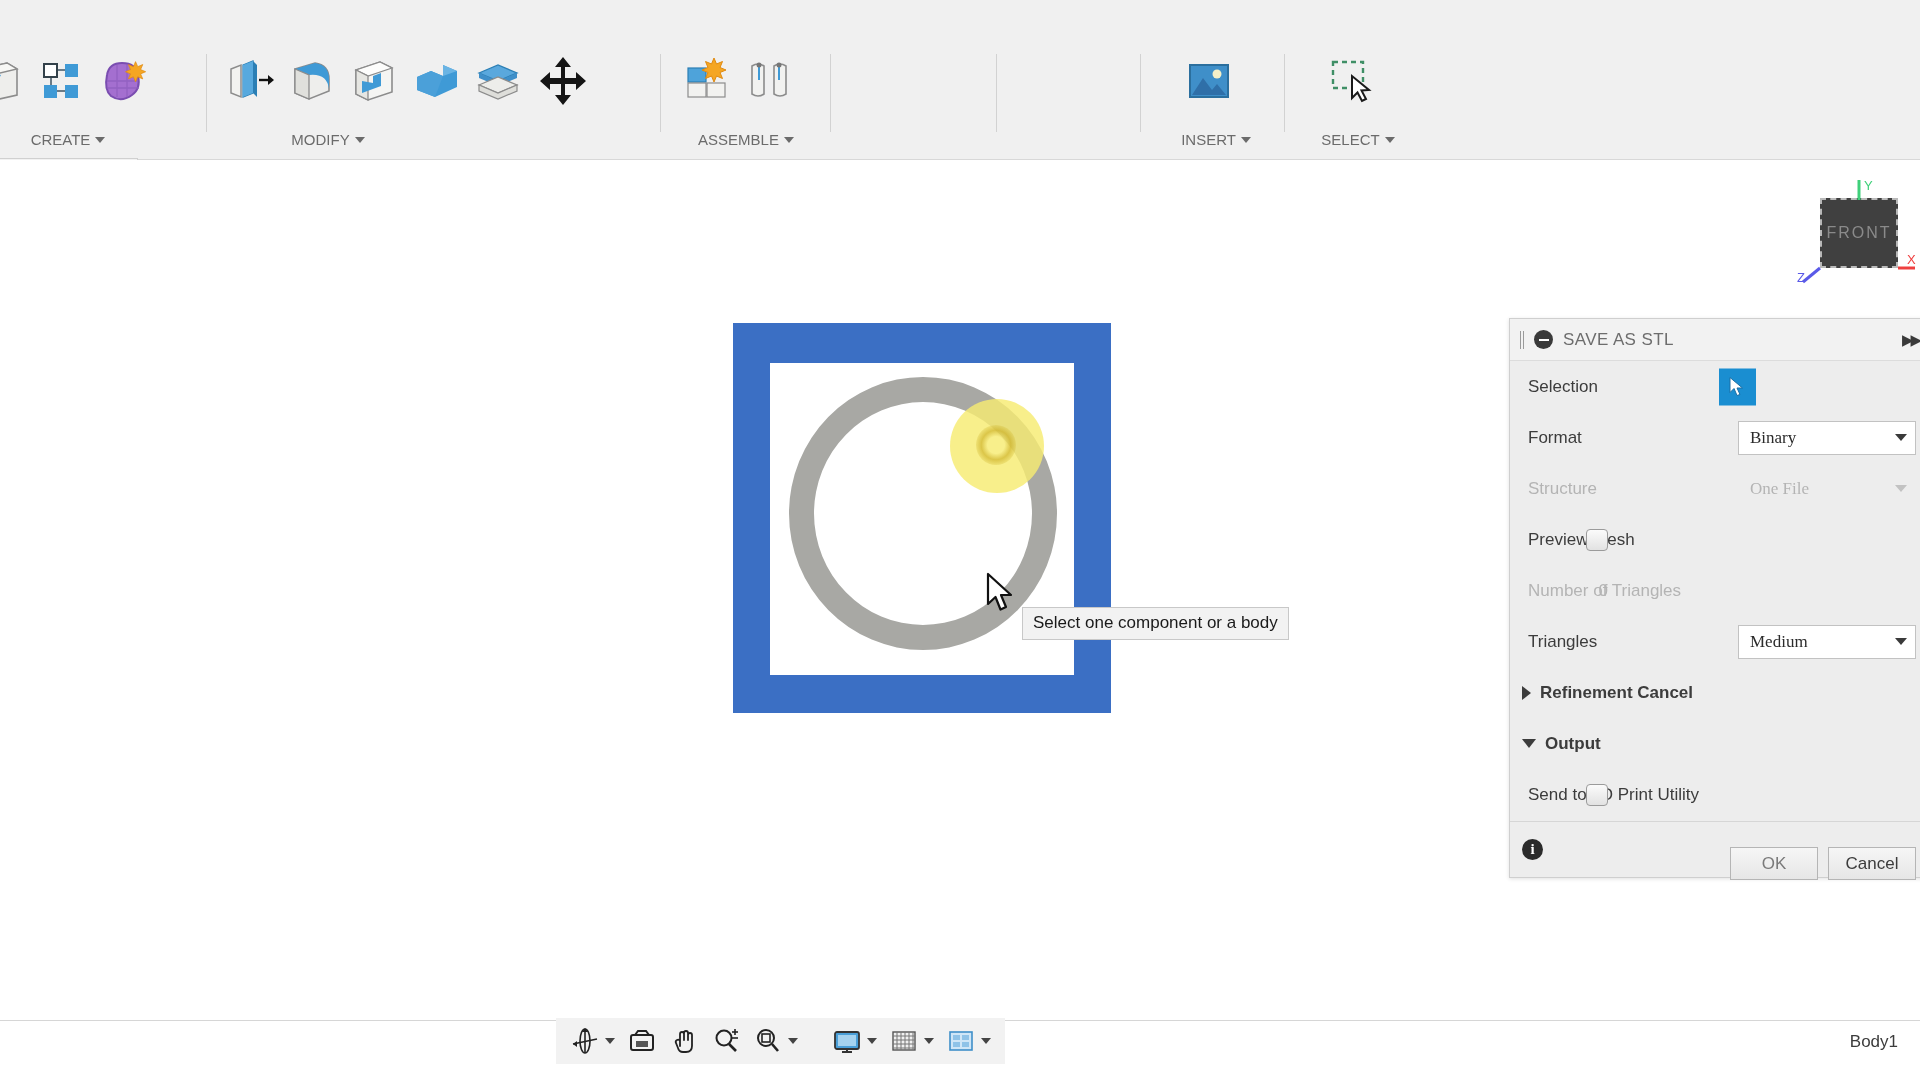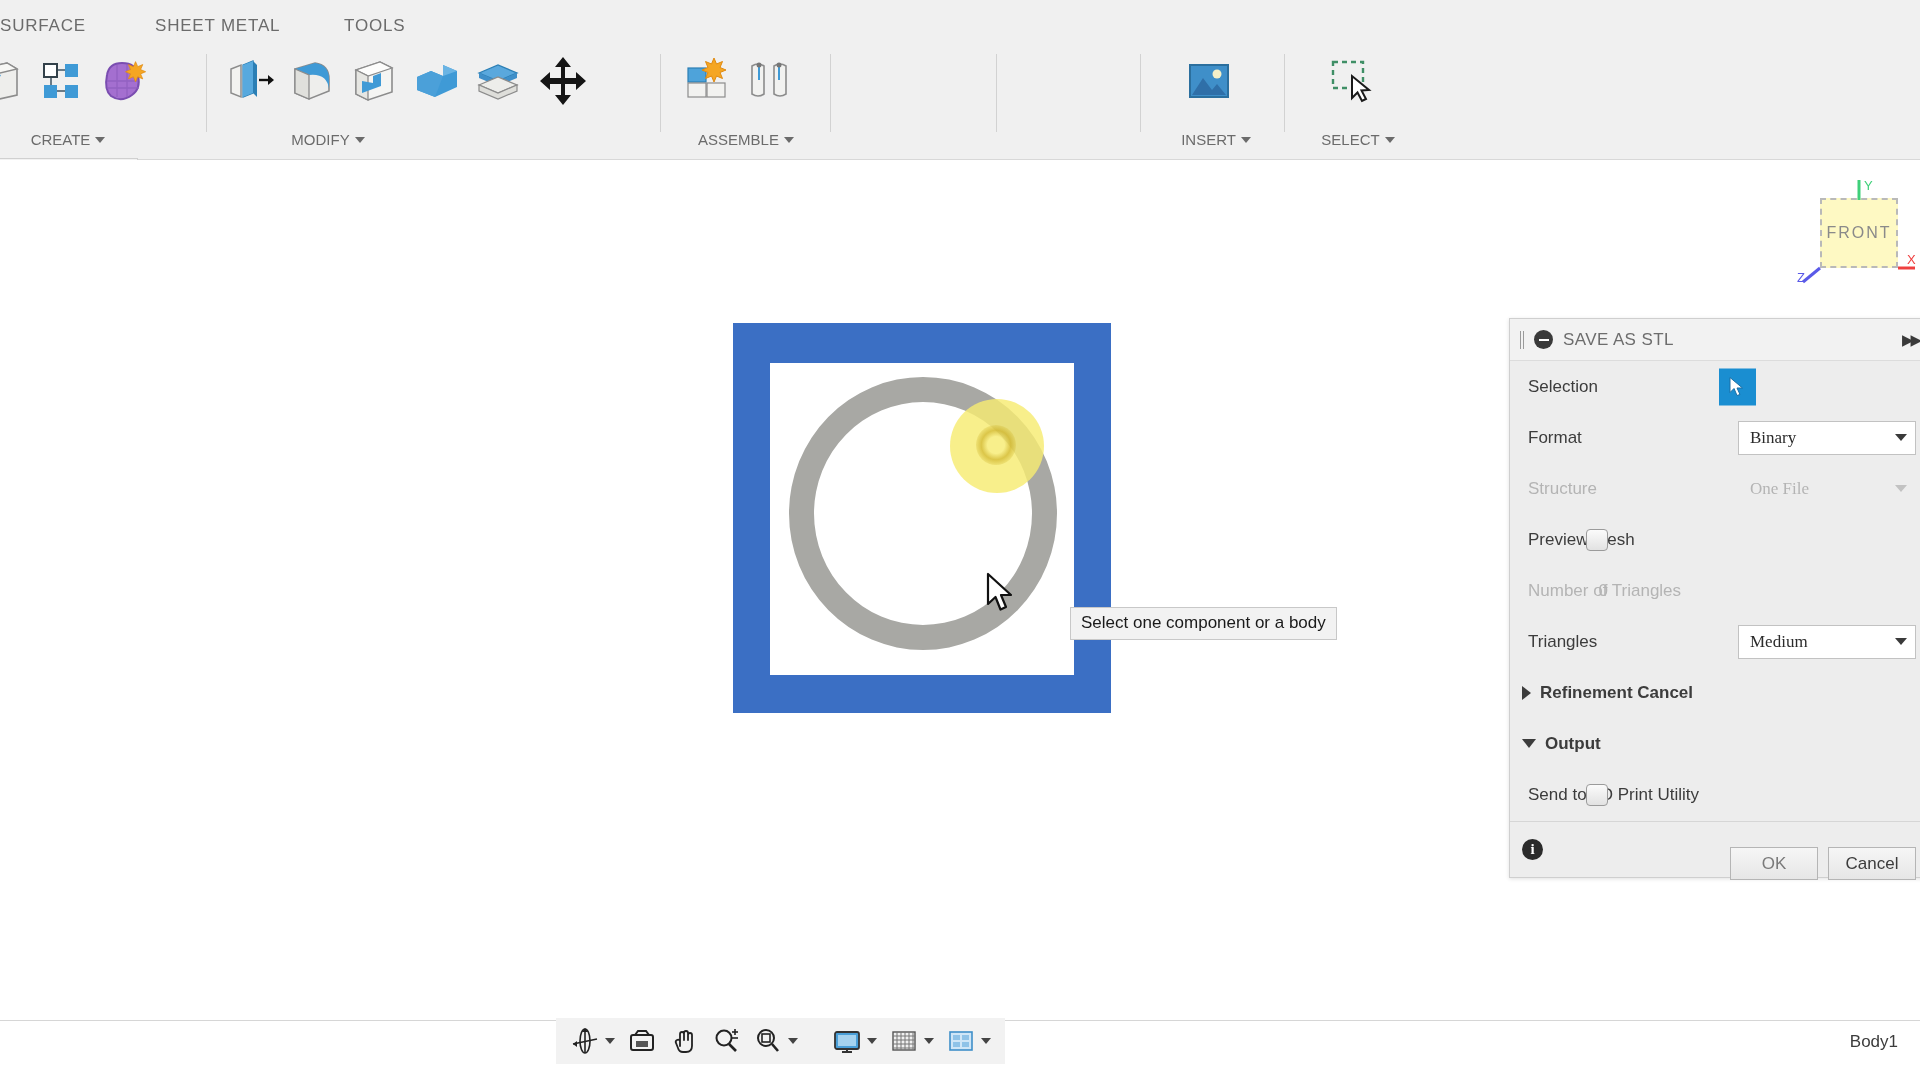--- a/index.html
+++ b/index.html
@@ -98,30 +98,30 @@
   .hl-core {
     position: absolute; left: 976px; top: 265px; width: 40px; height: 40px;
     border-radius: 50%;
     background: radial-gradient(circle, rgba(212,180,20,.0) 30%, rgba(196,164,18,.55) 52%, rgba(220,200,70,.2) 75%);
   }
 
   .tooltip {
     position: absolute; left: 1022px; top: 447px;
     background: #f2f2f2; border: 1px solid #c8c8c8;
     padding: 5px 10px 6px 10px;
-    font-size: 17px; color: #1a1a1a; white-space: nowrap; margin-left: 48px;
+    font-size: 17px; color: #1a1a1a; white-space: nowrap;
   }
 
   .cursor-main { position: absolute; left: 986px; top: 412px; }
 
   
   .viewcube { position: absolute; left: 1795px; top: 178px; width: 125px; height: 120px; }
   .cube-face {
     position: absolute; left: 25px; top: 20px; width: 78px; height: 70px;
-    background: #fef9c3; border: 2px dashed #b9b9b9;
+    background: #404040; border: 2px dashed #b9b9b9;
     display: flex; align-items: center; justify-content: center;
     font-size: 16px; letter-spacing: 2px; color: #8a8a8a;
   }
 
   
   .dlg {
     position: absolute; left: 1509px; top: 318px; width: 420px; height: 560px;
     background: #ededed; border: 1px solid #cfcfcf;
     box-shadow: 0 1px 4px rgba(0,0,0,.12);
   }
@@ -242,25 +242,20 @@
 <body>
 
 <div id="root">
 
   <div class="top-strip">
     <div class="top-strip-tab"></div>
   </div>
 
   <div class="ribbon">
 
-    <div class="tabrow">
-      <div class="tab" style="left:0px;">SURFACE</div>
-      <div class="tab" style="left:155px;">SHEET METAL</div>
-      <div class="tab" style="left:344px;">TOOLS</div>
-    </div>
 
     <div class="panels">
 
       <div class="panel" style="left:-32px; width:200px;">
         <div class="btn" style="left:0px;">
           <svg width="52" height="52" viewBox="0 0 52 52">
             <path d="M8 14 L34 8 L44 14 L44 40 L18 46 L8 40 Z" fill="#eeeeec" stroke="#8c8c8c" stroke-width="1.6"></path>
             <path d="M8 14 L34 8 L44 14 L18 20 Z" fill="#f7f7f5" stroke="#8c8c8c" stroke-width="1.4"></path>
             <path d="M18 20 L18 46 L8 40 L8 14 Z" fill="#e2e2de" stroke="#8c8c8c" stroke-width="1.4"></path>
             <path d="M14 24 a14 14 0 0 1 14 -4 l-8 12 Z" fill="#3f9ad6"></path>

